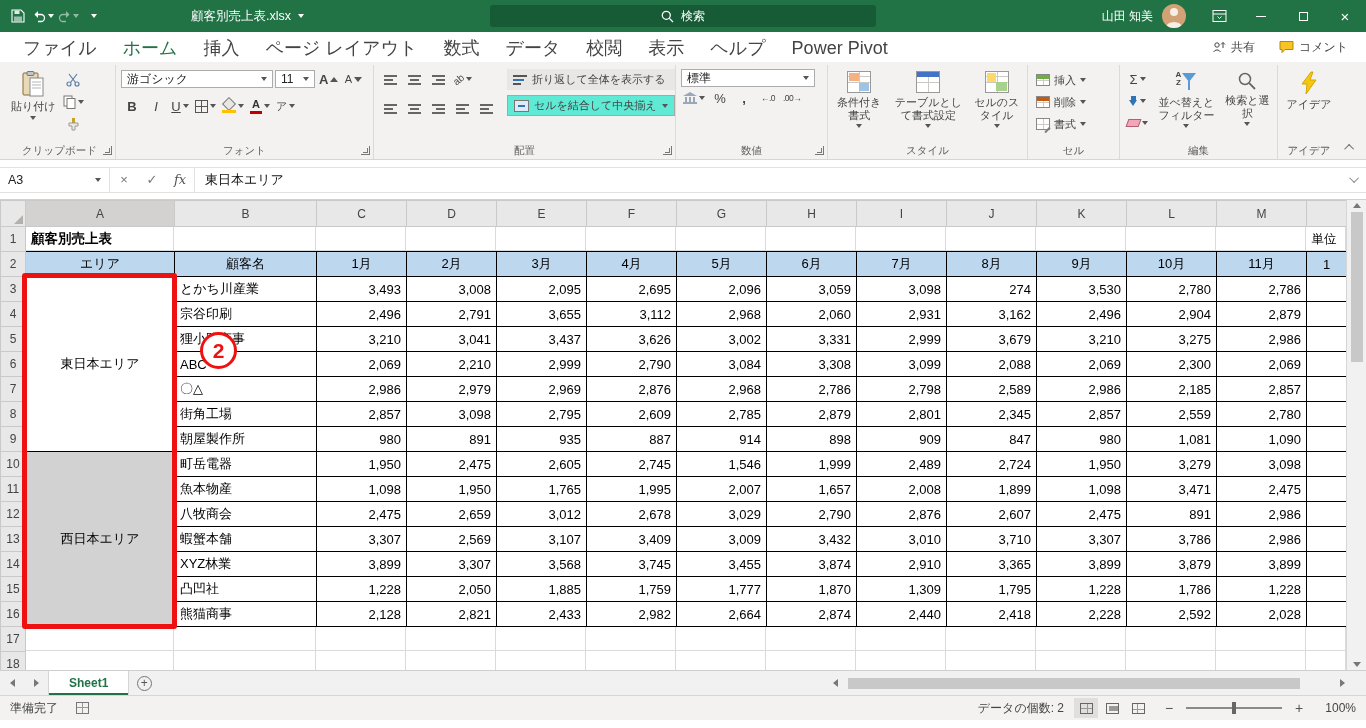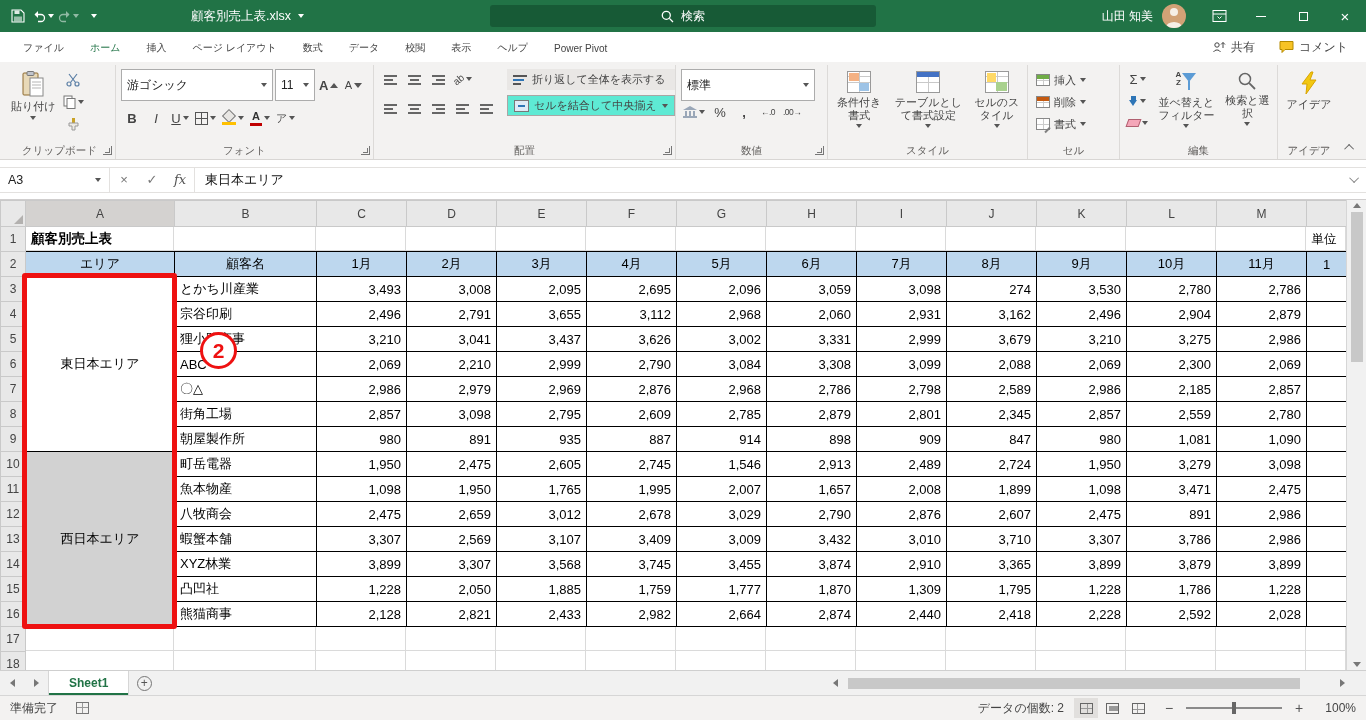--- a/index.html
+++ b/index.html
@@ -20,39 +20,39 @@
 .avatar{width:24px;height:24px;border-radius:50%;background:#D2A276;position:relative;overflow:hidden;margin-right:12px}
 .avatar::before{content:'';position:absolute;top:4px;left:8px;width:8px;height:8px;border-radius:50%;background:#F6EFE6}
 .avatar::after{content:'';position:absolute;bottom:-5px;left:4px;width:16px;height:11px;border-radius:50% 50% 0 0;background:#F6EFE6}
 .win-btn{width:42px;height:32px;display:flex;align-items:center;justify-content:center;font-size:15px}
 .ic-min{width:10px;height:1px;background:#fff}
 .ic-max{width:9px;height:9px;border:1px solid #fff}
 .cvw{width:0;height:0;border-left:3px solid transparent;border-right:3px solid transparent;border-top:4px solid #fff}
 
 
 .tabrow{height:30px;background:#fff;display:flex;align-items:stretch;padding:0 8px 0 10px}
-.rtab{padding:16px 13px;font-size:10px;color:#444;display:flex;align-items:center;white-space:nowrap}
+.rtab{padding:16px 13px;font-size:18px;color:#444;display:flex;align-items:center;white-space:nowrap}
 .rtab.active{color:var(--accent-green,#217346);border-bottom:2px solid var(--accent-green,#217346)}
 .tabrow-right{margin-left:auto;display:flex;align-items:center;gap:4px}
 .pill-btn{display:flex;align-items:center;gap:5px;padding:3px 10px;font-size:12px;color:#444;border-radius:2px}
 .pill-btn svg{display:block}
 
 
 .ribbon{height:98px;background:#F3F2F1;display:flex;align-items:stretch;padding:3px 2px 0 4px;border-bottom:1px solid #D8D6D4;position:relative}
 .rgroup{display:flex;flex-direction:column;border-right:1px solid #DCDAD8;padding:1px 5px 0;position:relative;flex:0 0 auto}
 .rgc{flex:1;display:flex;align-items:flex-start;gap:3px}
 .glabel{height:16px;display:flex;align-items:center;justify-content:center;font-size:10.5px;color:#605E5C;white-space:nowrap}
 .launcher{position:absolute;right:3px;bottom:4px;width:9px;height:9px;border-right:1px solid #777;border-bottom:1px solid #777}
 .launcher::after{content:'';position:absolute;right:1px;bottom:1px;width:4px;height:4px;border-right:1px solid #777;border-bottom:1px solid #777;transform:rotate(0deg)}
 .bigbtn{display:flex;flex-direction:column;align-items:center;justify-content:flex-start;gap:3px;font-size:11px;color:#444;text-align:center;padding:5px 2px 2px;line-height:1.15}
 .cv{width:0;height:0;border-left:3px solid transparent;border-right:3px solid transparent;border-top:4px solid #555}
 .scol{display:flex;flex-direction:column;gap:2px;padding-top:4px}
 .sbtn{height:20px;min-width:22px;display:flex;align-items:center;justify-content:center;gap:2px;padding:0 2px}
 .hrow{display:flex;align-items:center;gap:2px;margin-top:3px}
-.combo{height:15px;border:1px solid #ACACAC;background:#fff;display:flex;align-items:center;padding:15px 5px;font-size:12px;color:#222;white-space:nowrap}
+.combo{height:15px;border:1px solid #ACACAC;background:#fff;display:flex;align-items:center;padding:8px 5px;font-size:12px;color:#222;white-space:nowrap}
 .combo .cv{margin-left:auto}
 .flatbtn{height:21px;display:flex;align-items:center;gap:5px;padding:0 6px;font-size:11px;color:#444;white-space:nowrap}
 .flatbtn.active{background:#5eead4;border:1px solid #A9A7A5}
 .rowbtn{height:20px;display:flex;align-items:center;gap:4px;font-size:11px;color:#444;padding:0 3px;white-space:nowrap}
 .gly{font-size:13px;color:#444}
 .glyB{font-weight:bold}.glyI{font-style:italic}.glyU{text-decoration:underline}
 
 .bars{width:13px;height:11px;background-image:linear-gradient(#666,#666),linear-gradient(#666,#666),linear-gradient(#666,#666);background-repeat:no-repeat;background-size:13px 2px,9px 2px,13px 2px;background-position:0 1px,0 5px,0 9px}
 .bars.c{background-position:0 1px,2px 5px,0 9px}
 .bars.r{background-position:0 1px,4px 5px,0 9px}
@@ -790,21 +790,21 @@
           </tr>
           <tr>
             <th class="rh">10</th>
             <td class="t area sel" rowspan="7">西日本エリア</td>
             <td class="t name">町岳電器</td>
             <td class="t num">1,950</td>
             <td class="t num">2,475</td>
             <td class="t num">2,605</td>
             <td class="t num">2,745</td>
             <td class="t num">1,546</td>
-            <td class="t num">2,913</td>
+            <td class="t num">1,999</td>
             <td class="t num">2,489</td>
             <td class="t num">2,724</td>
             <td class="t num">1,950</td>
             <td class="t num">3,279</td>
             <td class="t num">3,098</td>
             <td class="t"></td>
           </tr>
           <tr>
             <th class="rh">11</th>
             <td class="t name">魚本物産</td>

